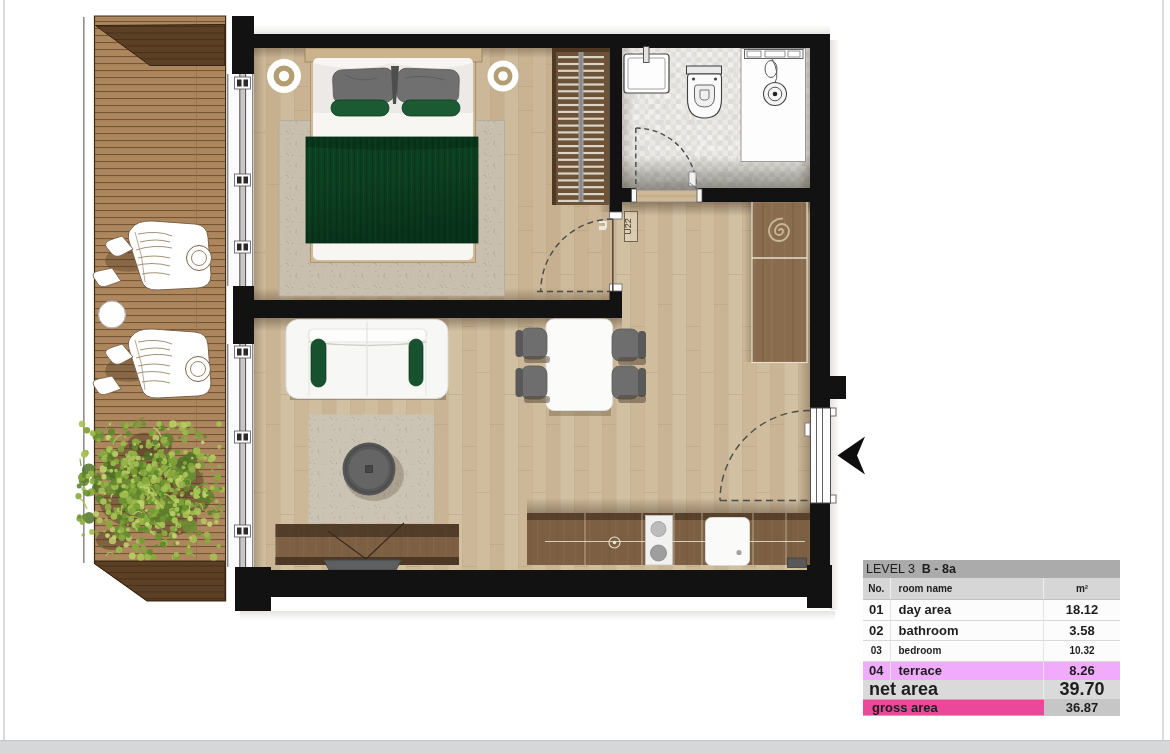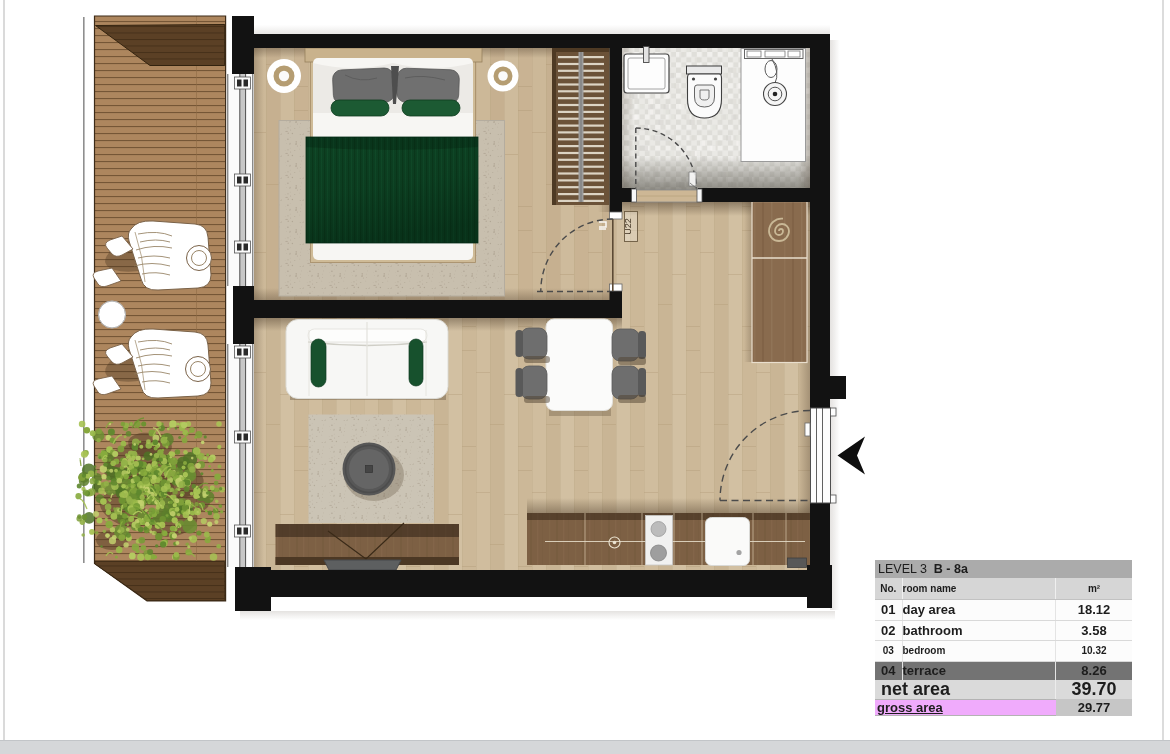--- a/index.html
+++ b/index.html
@@ -1,23 +1,23 @@
 <!DOCTYPE html>
 <html><head>
 <meta charset="utf-8">
 <style>
 html,body{margin:0;padding:0;width:1170px;height:754px;background:#ffffff;overflow:hidden;
 font-family:"Liberation Sans",sans-serif;}
 #page{position:absolute;left:0;top:0;width:1170px;height:754px;}
 .abs{position:absolute;}
 #legend{position:absolute;left:859px;top:560px;width:257px;height:156px;font-family:"Liberation Sans",sans-serif;
 color:#1d1d1d;font-weight:bold;}
-.trow{position:absolute;left:16px;width:257px;display:flex;align-items:center;box-sizing:border-box;}
+.trow{position:absolute;left:4px;width:257px;display:flex;align-items:center;box-sizing:border-box;}
 .c1{width:26.5px;text-align:center;flex:none;}
-.c2{padding-left:0;flex:1;text-align:left;}
+.c2{padding-left:8px;flex:1;text-align:left;}
 .c3{width:76px;text-align:center;flex:none;}
 </style>
 </head>
 <body>
 <div id="page">
 
 <div class="abs" style="left:2.5px;top:0;width:2px;height:740px;background:#dadada;"></div>
 
 <div class="abs" style="left:1162px;top:0;width:2px;height:754px;background:#dcdcdc;"></div>
 
@@ -1364,29 +1364,29 @@
 <div class="c2" style="border-right:1.5px solid #e4e4e4;height:100%;display:flex;align-items:center;">bathroom</div>
 <div class="c3">3.58</div>
 </div>
 
 <div class="trow" style="top:81px;height:20.5px;background:#fcfcfc;font-size:10px;border-bottom:1px solid #d9d9d9;">
 <div class="c1" style="border-right:1.5px solid #e4e4e4;height:100%;display:flex;align-items:center;justify-content:center;">03</div>
 <div class="c2" style="border-right:1.5px solid #e4e4e4;height:100%;display:flex;align-items:center;">bedroom</div>
 <div class="c3">10.32</div>
 </div>
 
-<div class="trow" style="top:101.5px;height:18.5px;background:#737373;font-size:13px;">
+<div class="trow" style="top:101.5px;height:18.5px;background:#f0abfc;font-size:13px;">
 <div class="c1" style="border-right:1.5px solid #e4e4e4;height:100%;display:flex;align-items:center;justify-content:center;">04</div>
 <div class="c2" style="border-right:1.5px solid #e4e4e4;height:100%;display:flex;align-items:center;">terrace</div>
 <div class="c3">8.26</div>
 </div>
 
 <div class="trow" style="top:120px;height:18.5px;background:#dadada;font-size:18px;">
 <div style="padding-left:6px;flex:1;border-right:1.5px solid #ececec;height:100%;display:flex;align-items:center;">net area</div>
 <div class="c3">39.70</div>
 </div>
 
 <div class="trow" style="top:138.5px;height:17px;background:#b3b3b3;font-size:13px;">
-<div style="padding-left:2px;flex:1;background:#f0abfc;text-decoration:underline;">gross area</div>
-<div class="c3" style="background:#c6c6c6;height:100%;display:flex;align-items:center;justify-content:center;">29.77</div>
+<div style="padding-left:9px;flex:1;background:#ec4899;">gross area</div>
+<div class="c3" style="background:#c6c6c6;height:100%;display:flex;align-items:center;justify-content:center;">36.87</div>
 </div>
 </div>
 </div>
 
 </body></html>

